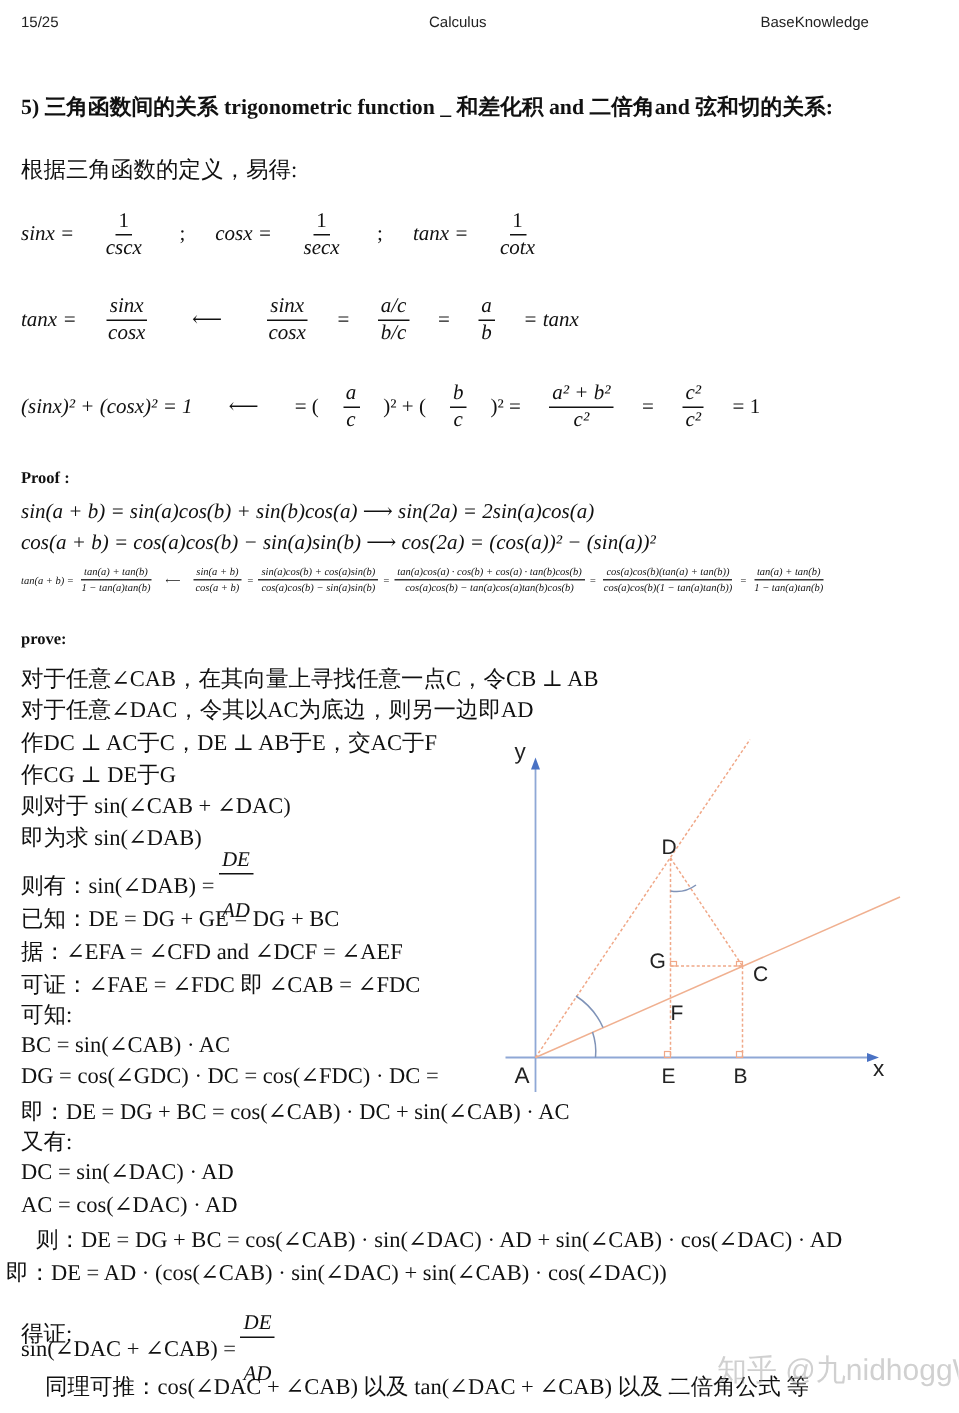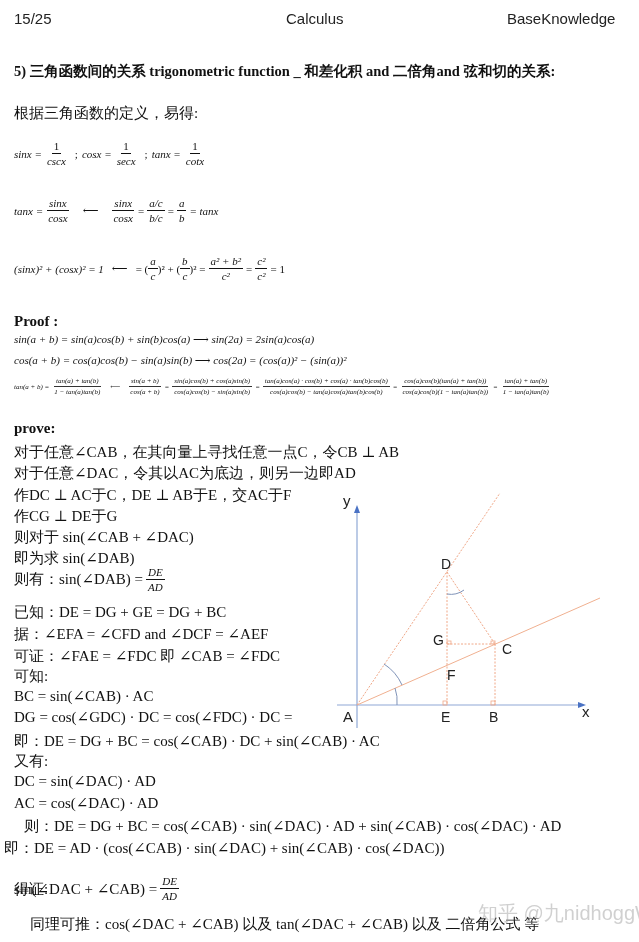--- a/index.html
+++ b/index.html
@@ -1,30 +1,30 @@
 <!DOCTYPE html>
 <html><head>
 <meta charset="utf-8">
 <style>
   html, body { margin:0; padding:0; background:#ffffff; }
   body { width:639px; height:942px; position:relative; overflow:hidden; color:#111;
          font-family: "Liberation Serif", "DejaVu Serif", serif; }
-  .hdr { position:absolute; top:10px; font-family:"Liberation Sans","DejaVu Sans",sans-serif; font-size:15px; color:#222; }
+  .hdr { position:absolute; top:10px; font-family:"Liberation Sans","DejaVu Sans",sans-serif; font-size:10px; color:#222; }
   .abs { position:absolute; white-space:nowrap; }
   .sec-title { font-weight:bold; font-size:14.5px; }
   .cn { font-size:15px; }
-  .m { font-style:italic; font-size:11px; }
+  .m { font-style:italic; font-size:14px;gap:16px; }
   .mr { font-style:normal; }
   .frac { display:inline-flex; flex-direction:column; align-items:center; vertical-align:middle; margin:0 3px; }
   .frac .n { padding:0 2px 1px; border-bottom:1px solid #111; line-height:1.1; }
   .frac .d { padding:1px 2px 0; line-height:1.1; }
   .small { font-size:7px; font-style:italic; }
   .small .frac .n, .small .frac .d { line-height:1.15; }
   .small .frac .n { border-bottom:0.6px solid #333; }
-  .bold { font-weight:bold; font-size:15px; }
+  .bold { font-weight:bold; font-size:11px; }
   .wm { position:absolute; left:478px; top:900px; font-family:"Liberation Sans","DejaVu Sans",sans-serif; font-size:20px; color:rgba(150,150,150,0.45); white-space:nowrap; }
   svg text { font-family:"Liberation Sans","DejaVu Sans",sans-serif; }
 </style>
 </head>
 <body>
 
 <div class="hdr" style="left:14px;">15/25</div>
 <div class="hdr" style="left:286px;">Calculus</div>
 <div class="hdr" style="left:507px;">BaseKnowledge</div>
 

